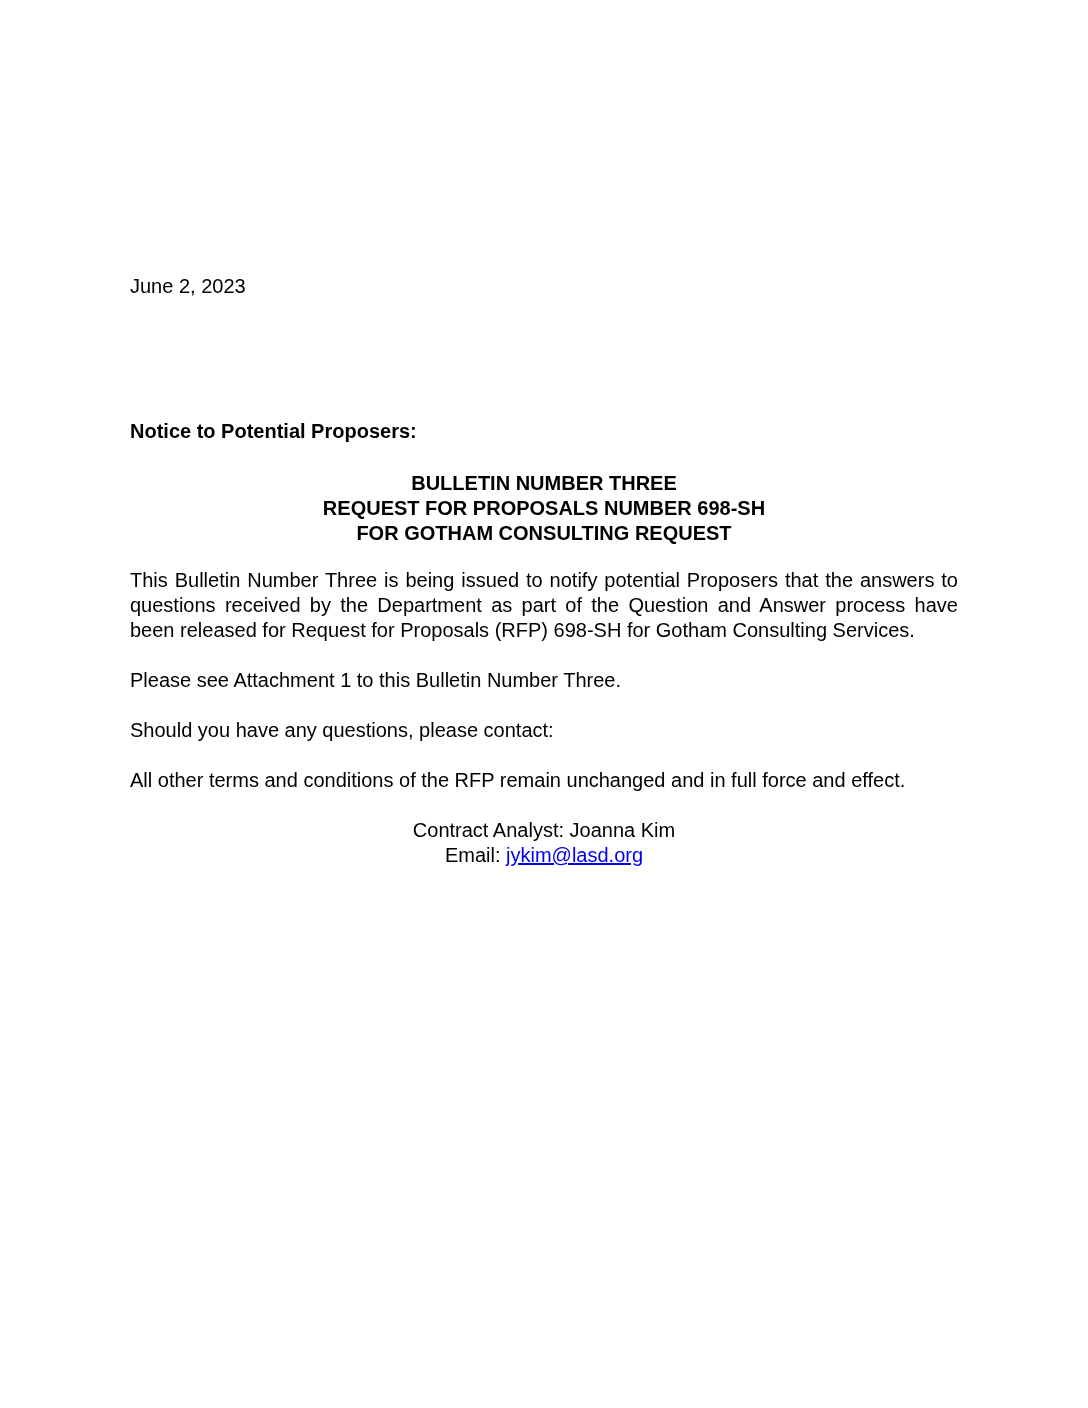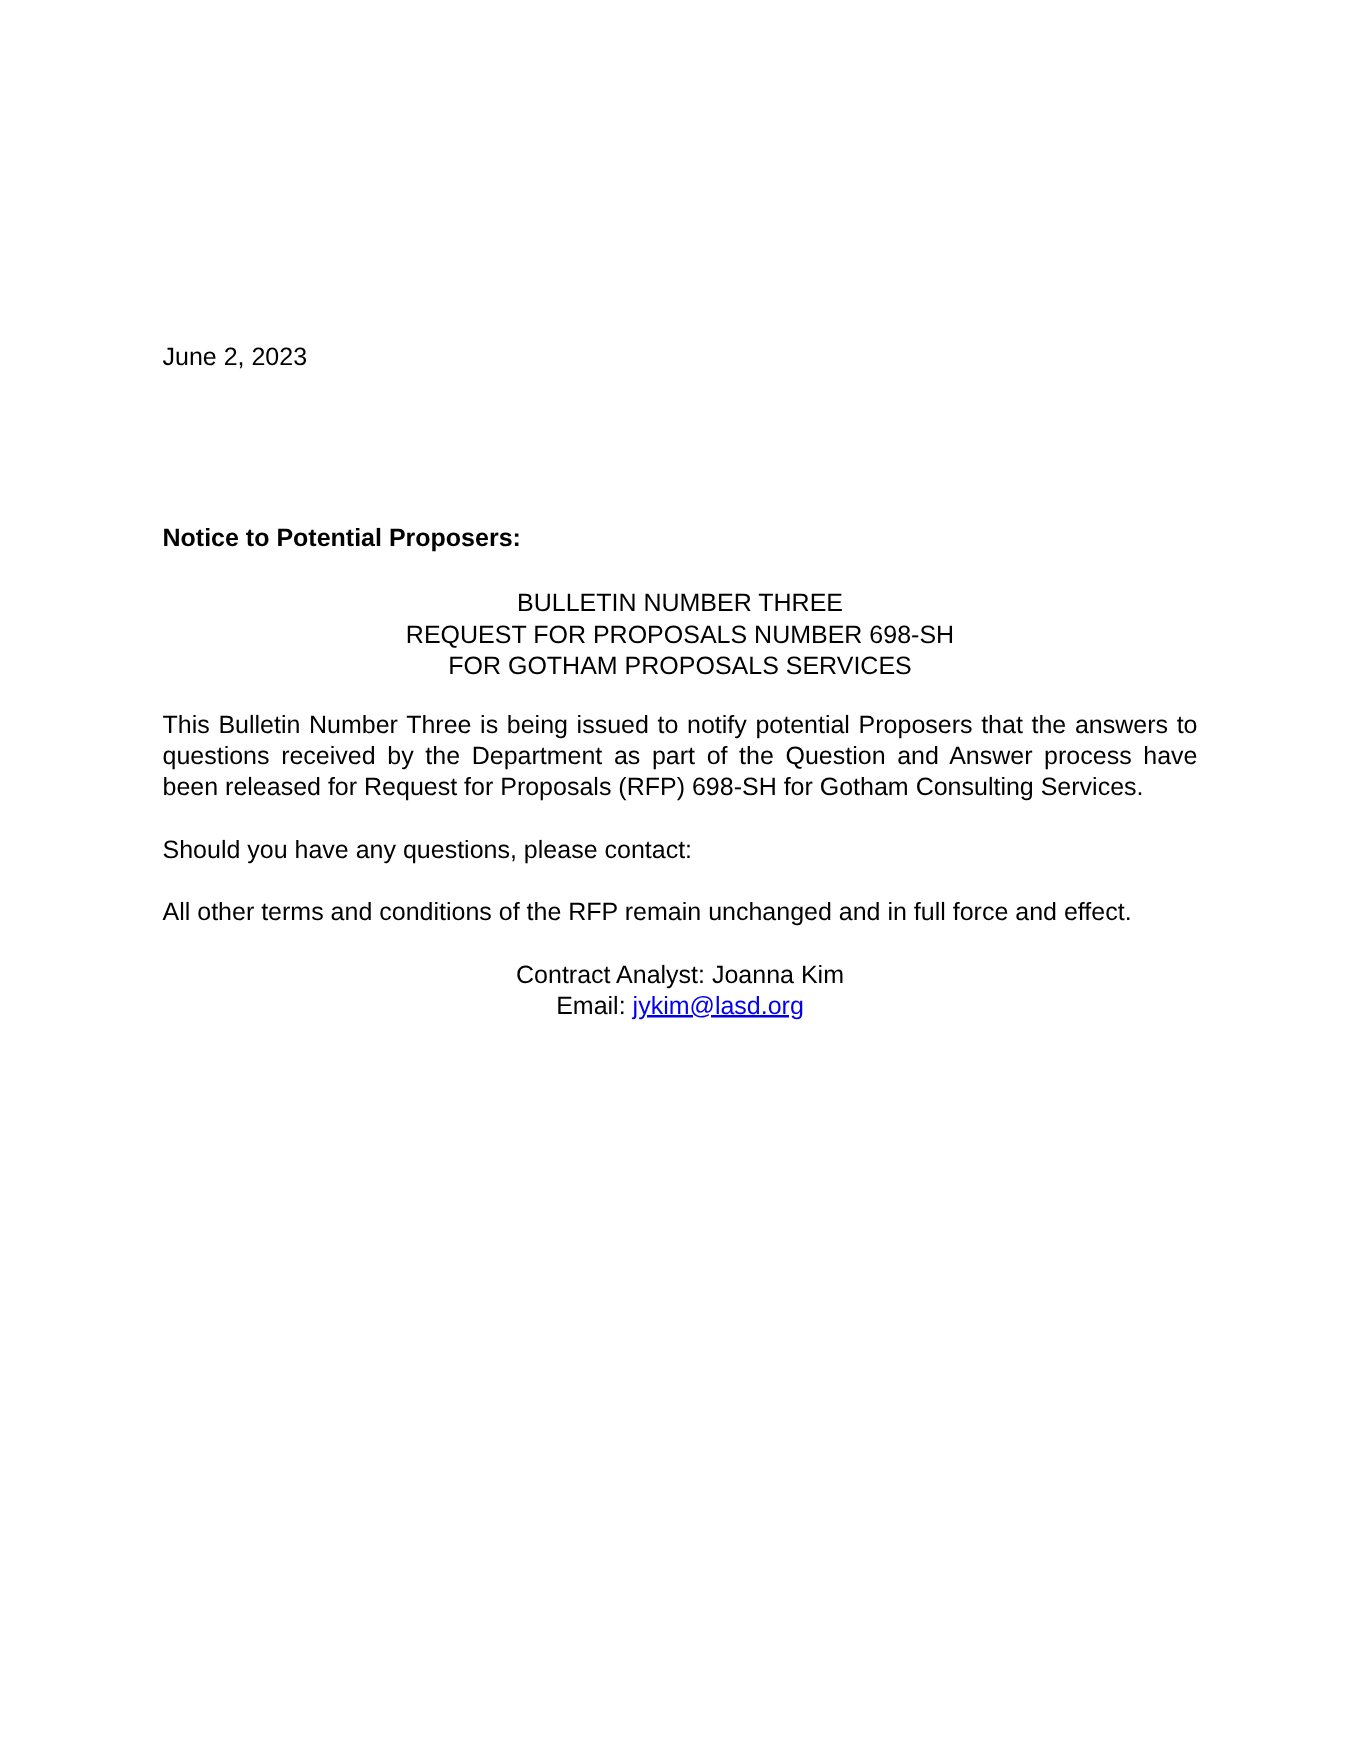--- a/index.html
+++ b/index.html
@@ -25,21 +25,21 @@
     overflow: hidden;
   }
   .date-line {
     margin: 0 0 120px 0;
   }
   .salutation-line {
     margin: 0 0 27px 0;
     font-weight: bold;
   }
   .bulletin-heading {
-    font-weight: normal;
+    font-weight: bold;
     text-align: center;
     margin: 0 0 22px 0;
   }
   .para {
     margin: 4px 0 25px 0;
   }
   .para.justified {
     text-align: justify;
   }
   .contact-block {
@@ -56,25 +56,26 @@
 
 <div class="page">
 
   <p class="date-line">June 2, 2023</p>
 
   <p class="salutation-line">Notice to Potential Proposers:</p>
 
   <div class="bulletin-heading">
     <div>BULLETIN NUMBER THREE</div>
     <div>REQUEST FOR PROPOSALS NUMBER 698-SH</div>
-    <div>FOR GOTHAM PROPOSALS SERVICES</div>
+    <div>FOR GOTHAM CONSULTING REQUEST</div>
   </div>
 
   <p class="para justified">This Bulletin Number Three is being issued to notify potential Proposers that the answers to questions received by the Department as part of the Question and Answer process have been released for Request for Proposals (RFP) 698-SH for Gotham Consulting Services.</p>
 
+  <p class="para">Please see Attachment 1 to this Bulletin Number Three.</p>
 
   <p class="para">Should you have any questions, please contact:</p>
 
   <p class="para">All other terms and conditions of the RFP remain unchanged and in full force and effect.</p>
 
   <div class="contact-block">
     <div>Contract Analyst: Joanna Kim</div>
     <div>
       <span>Email:</span>
       <a class="email-link" href="#">jykim@lasd.org</a>

